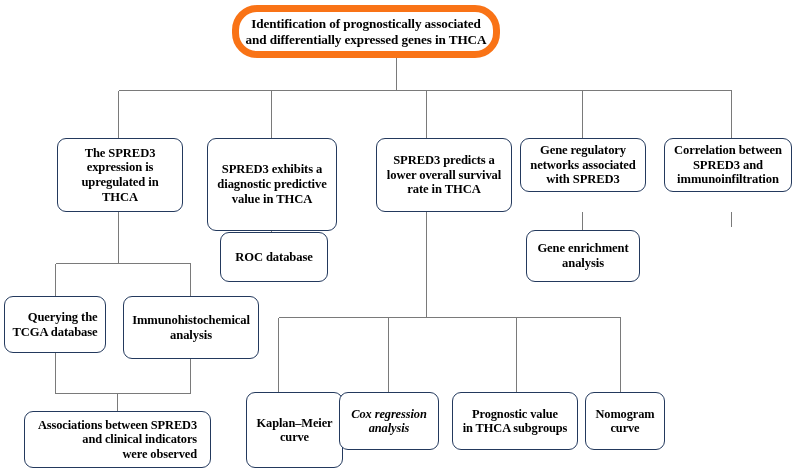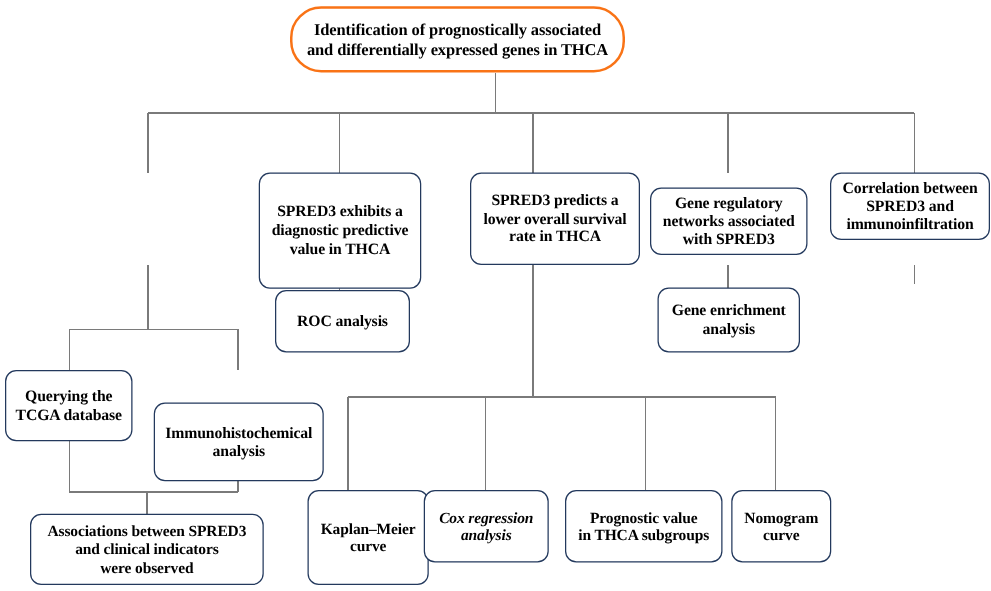--- a/index.html
+++ b/index.html
@@ -41,21 +41,21 @@
     line-height: 1.17;
     letter-spacing: -0.1px;
     z-index: 2;
   }
   .node .lbl {
     display: block;
     padding: 0 5px;
     white-space: pre-line;
   }
   .node.root {
-    border: 2px solid #f97316;
+    border: 7px solid #f97316;
     border-radius: 25px;
     font-size: 13.2px;
   }
   .node.lvl2 { font-size: 12.6px; }
   .node.lvl3 { font-size: 12.6px; }
   .node.lvl4 { font-size: 12.4px; }
 </style>
 </head>
 <body>
 
@@ -97,66 +97,71 @@
 
       <path d="M 731.5 212 L 731.5 227"></path>
     </g>
   </svg>
 
   <div class="node root" style="left:232px; top:5px; width:268px; height:53px;">
     <span class="lbl">Identification of prognostically associated
 and differentially expressed genes in THCA</span>
   </div>
 
+  <div class="node lvl2" style="left:57px; top:138px; width:126px; height:74px;">
+    <span class="lbl">The SPRED3
+expression is
+upregulated in THCA</span>
+  </div>
 
   <div class="node lvl2" style="left:207px; top:138px; width:130px; height:93px;">
     <span class="lbl">SPRED3 exhibits a
 diagnostic predictive
 value in THCA</span>
   </div>
 
   <div class="node lvl2" style="left:376px; top:138px; width:136px; height:74px;">
     <span class="lbl">SPRED3 predicts a
 lower overall survival
 rate in THCA</span>
   </div>
 
-  <div class="node lvl2" style="left:520px; top:150px; width:126px; height:54px;">
+  <div class="node lvl2" style="left:520px; top:138px; width:126px; height:54px;">
     <span class="lbl">Gene regulatory
 networks associated
 with SPRED3</span>
   </div>
 
   <div class="node lvl2" style="left:664px; top:138px; width:128px; height:54px;">
     <span class="lbl">Correlation between
 SPRED3 and
 immunoinfiltration</span>
   </div>
 
   <div class="node lvl3" style="left:220px; top:232px; width:108px; height:50px;">
-    <span class="lbl">ROC analysis</span>
+    <span class="lbl">ROC database</span>
   </div>
 
   <div class="node lvl3" style="left:526px; top:230px; width:114px; height:52px;">
     <span class="lbl">Gene enrichment
 analysis</span>
   </div>
 
 
-  <div class="node lvl3" style="left:4px; top:296px; width:102px; height:57px;">
+  <div class="node lvl3" style="left:4px; top:296px; width:102px; height:57px;text-align:right;">
     <span class="lbl">Querying the
 TCGA database</span>
   </div>
 
-  <div class="node lvl3" style="left:123px; top:296px; width:136px; height:63px;margin-top:26px;">
+  <div class="node lvl3" style="left:123px; top:296px; width:136px; height:63px;">
     <span class="lbl">Immunohistochemical
 analysis</span>
   </div>
 
-  <div class="node lvl4" style="left:24px; top:411px; width:187px; height:57px;">
+  <div class="node lvl4" style="left:24px; top:411px; width:187px; height:57px;text-align:right;">
     <span class="lbl">Associations between SPRED3
 and clinical indicators
 were observed</span>
   </div>
 
   <div class="node lvl4" style="left:246px; top:392px; width:97px; height:76px;">
     <span class="lbl">Kaplan–Meier
 curve</span>
   </div>
 

